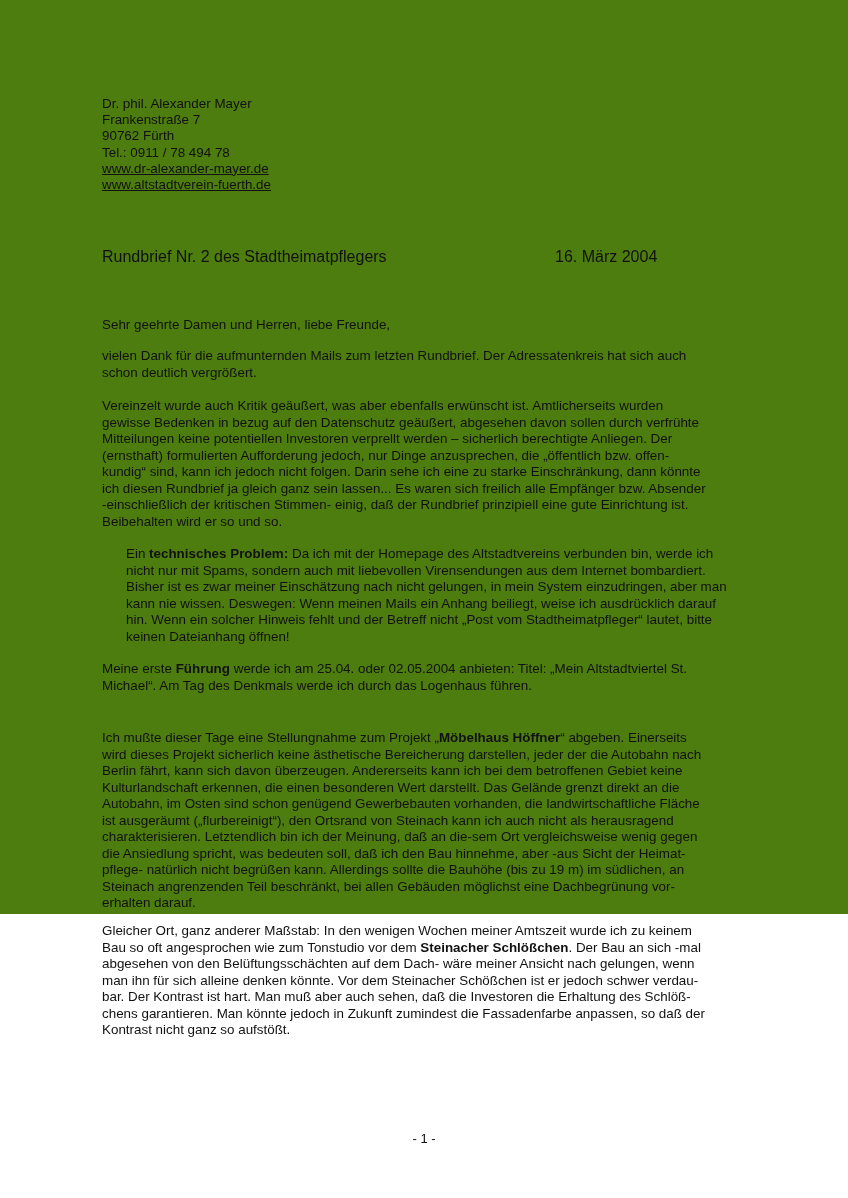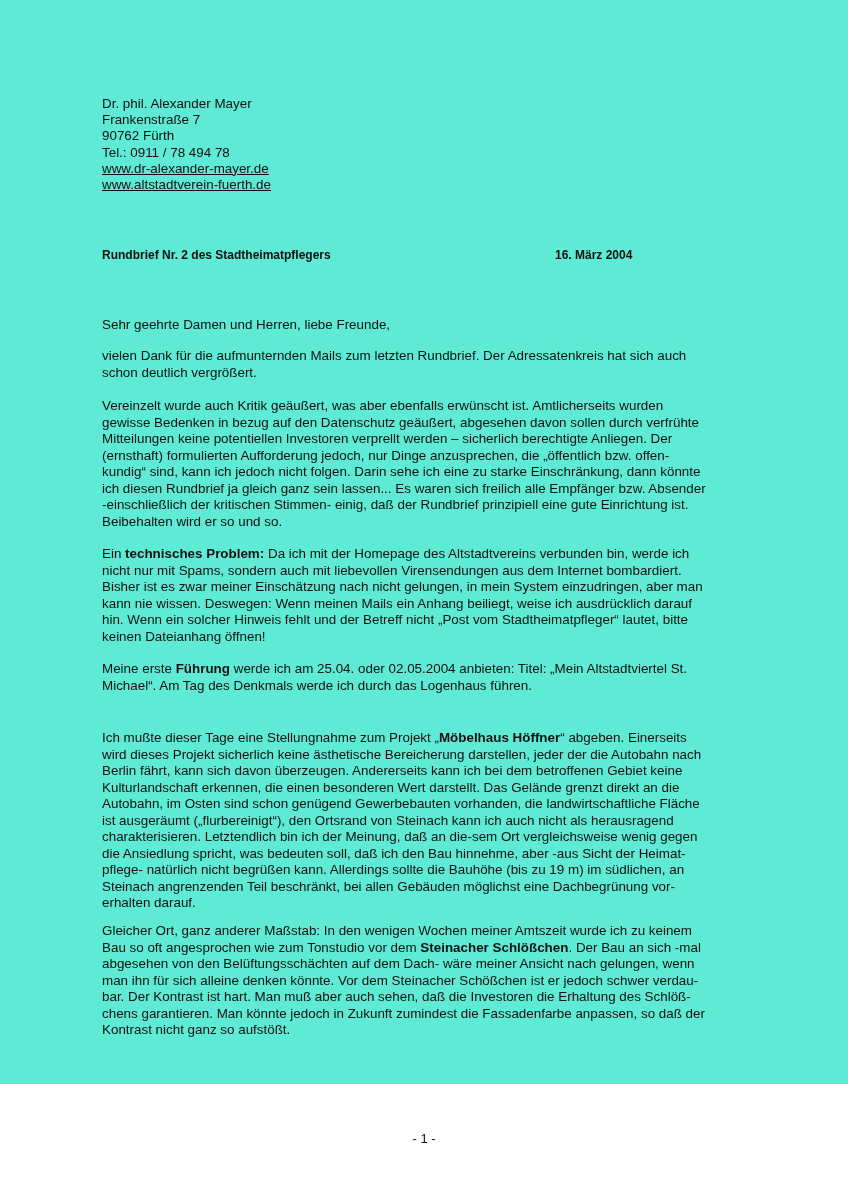--- a/index.html
+++ b/index.html
@@ -1,27 +1,27 @@
 <!DOCTYPE html>
 <html><head>
 <meta charset="utf-8">
 <style>
   html, body { margin: 0; padding: 0; background: #ffffff; }
   body { width: 848px; height: 1198px; position: relative; overflow: hidden; }
   .page {
-    position: absolute; left: 0; top: 0; width: 848px; height: 1084px;
-    background: #5eead4; color: #111111;
+    position: absolute; left: 0; top: 0; width: 848px; height: 914px;
+    background: #4d7c0f; color: #111111;
     font-family: "Liberation Sans", sans-serif;
     font-size: 13.4px;
   }
   .sender { position: absolute; left: 102px; top: 96px; line-height: 16.2px; }
   .sender div { white-space: nowrap; }
   .sender a { color: #111111; text-decoration: underline; }
   .title-row { position: absolute; left: 102px; top: 248px; width: 600px; height: 20px;
-    font-weight: bold; font-size: 12px; }
+    font-weight: normal; font-size: 16px; }
   .title-row .title { position: absolute; left: 0; top: 0; white-space: nowrap; }
   .title-row .date { position: absolute; left: 453px; top: 0; white-space: nowrap; }
   .para { position: absolute; left: 102px; width: 660px; line-height: 16.5px; }
   .para .ln { white-space: nowrap; display: block; }
   b { font-weight: bold; }
   .footer { position: absolute; left: 0; width: 848px; top: 1131px; text-align: center; font-size: 13px; }
 </style>
 </head>
 <body>
 
@@ -54,21 +54,21 @@
     <span class="ln">Vereinzelt wurde auch Kritik geäußert, was aber ebenfalls erwünscht ist. Amtlicherseits wurden</span>
     <span class="ln">gewisse Bedenken in bezug auf den Datenschutz geäußert, abgesehen davon sollen durch verfrühte</span>
     <span class="ln">Mitteilungen keine potentiellen Investoren verprellt werden – sicherlich berechtigte Anliegen. Der</span>
     <span class="ln">(ernsthaft) formulierten Aufforderung jedoch, nur Dinge anzusprechen, die „öffentlich bzw. offen-</span>
     <span class="ln">kundig“ sind, kann ich jedoch nicht folgen. Darin sehe ich eine zu starke Einschränkung, dann könnte</span>
     <span class="ln">ich diesen Rundbrief ja gleich ganz sein lassen... Es waren sich freilich alle Empfänger bzw. Absender</span>
     <span class="ln">-einschließlich der kritischen Stimmen- einig, daß der Rundbrief prinzipiell eine gute Einrichtung ist.</span>
     <span class="ln">Beibehalten wird er so und so.</span>
   </div>
 
-  <div class="para" style="top:546px;">
+  <div class="para" style="top:546px;margin-left:24px;">
     <span class="ln"><span>Ein </span><b>technisches Problem:</b><span> Da ich mit der Homepage des Altstadtvereins verbunden bin, werde ich</span></span>
     <span class="ln">nicht nur mit Spams, sondern auch mit liebevollen Virensendungen aus dem Internet bombardiert.</span>
     <span class="ln">Bisher ist es zwar meiner Einschätzung nach nicht gelungen, in mein System einzudringen, aber man</span>
     <span class="ln">kann nie wissen. Deswegen: Wenn meinen Mails ein Anhang beiliegt, weise ich ausdrücklich darauf</span>
     <span class="ln">hin. Wenn ein solcher Hinweis fehlt und der Betreff nicht „Post vom Stadtheimatpfleger“ lautet, bitte</span>
     <span class="ln">keinen Dateianhang öffnen!</span>
   </div>
 
   <div class="para" style="top:661px;">
     <span class="ln"><span>Meine erste </span><b>Führung</b><span> werde ich am 25.04. oder 02.05.2004 anbieten: Titel: „Mein Altstadtviertel St.</span></span>

